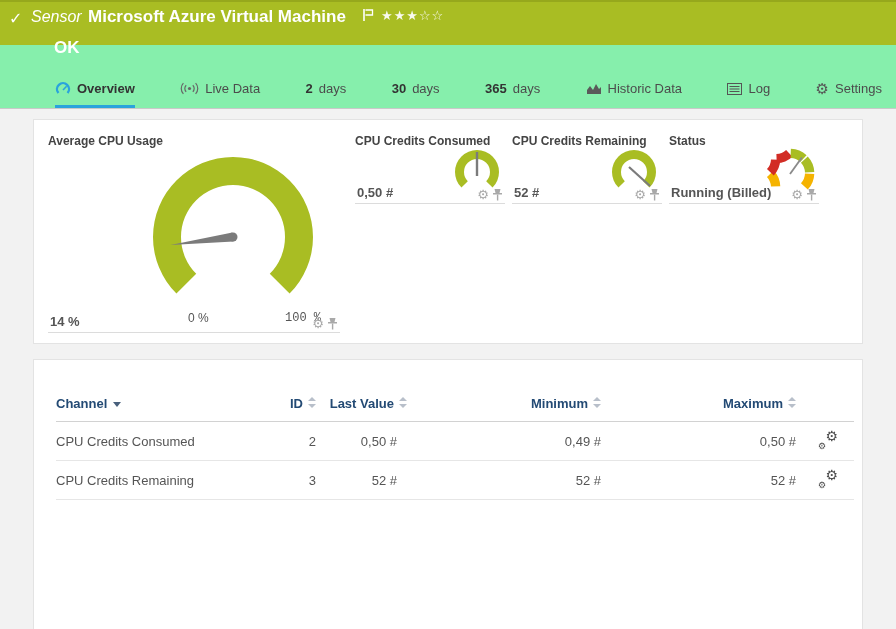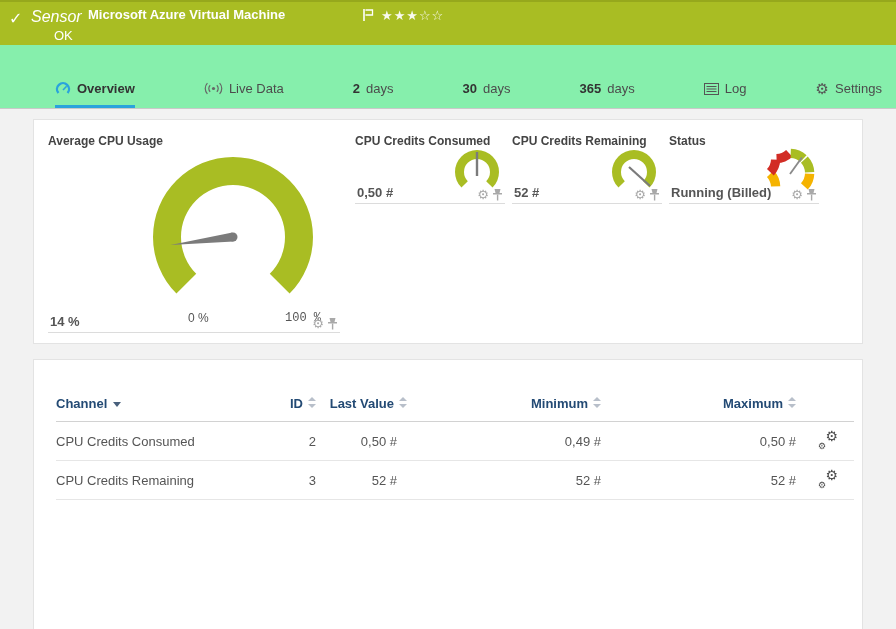--- a/index.html
+++ b/index.html
@@ -4,25 +4,25 @@
 <style>
   * { margin:0; padding:0; box-sizing:border-box; }
   html,body { width:896px; height:629px; overflow:hidden;
     font-family:"Liberation Sans","DejaVu Sans",sans-serif; background:#f2f2f2; }
 
   
   .sensor-header { height:45px; background:#a9bd23; border-top:2px solid #96a81c;
     position:relative; color:#fff; }
   .sensor-header .check { position:absolute; left:9px; top:7px; font-size:16px; font-weight:bold; }
   .sensor-header .kind { position:absolute; left:31px; top:6px; font-size:16px; font-style:italic; }
-  .sensor-header .title { position:absolute; left:88px; top:5px; font-size:13px; font-weight:bold; }
+  .sensor-header .title { position:absolute; left:88px; top:5px; font-size:17px; font-weight:bold; }
   .sensor-header .flag { position:absolute; left:362px; top:6px; }
   .sensor-header .stars { position:absolute; left:381px; top:6px; font-size:13px;
     color:rgba(255,255,255,.92); letter-spacing:1px; }
-  .sensor-header .ok { position:absolute; left:54px; top:26px; font-size:13px; font-weight:normal; }
+  .sensor-header .ok { position:absolute; left:54px; top:36px; font-size:17px; font-weight:bold; }
 
   
   .tabbar { height:64px; background:#86efac; border-bottom:1px solid #c9c9c9;
     display:flex; align-items:flex-end; justify-content:space-between;
     padding:0 14px 0 55px; }
   .tab { display:flex; align-items:center; gap:6px; padding-bottom:12px;
     font-size:13px; color:#4c4c4c; cursor:pointer; white-space:nowrap; }
   .tab.active { border-bottom:3px solid #2aa3dc; padding-bottom:9px; color:#333; font-weight:bold; }
   .tab .num { font-weight:bold; color:#333; }
   .tab .gear-glyph { font-size:15px; color:#555; line-height:12px; }
@@ -117,20 +117,26 @@
     <span class="num">2</span>
     <span>days</span>
   </div>
   <div class="tab">
     <span class="num">30</span>
     <span>days</span>
   </div>
   <div class="tab">
     <span class="num">365</span>
     <span>days</span>
+  </div>
+  <div class="tab">
+    <svg width="16" height="13" viewBox="0 0 16 13">
+      <path d="M1 12 L1 8 L4 4 L7 8 L10 2 L13 7 L15 5 L15 12 Z" fill="#5a5a5a"></path>
+    </svg>
+    <span>Historic Data</span>
   </div>
   <div class="tab">
     <svg width="15" height="12" viewBox="0 0 15 12">
       <rect x="0.5" y="0.5" width="14" height="11" fill="none" stroke="#555" stroke-width="1"></rect>
       <line x1="2.5" y1="3.5" x2="12.5" y2="3.5" stroke="#555" stroke-width="1"></line>
       <line x1="2.5" y1="6" x2="12.5" y2="6" stroke="#555" stroke-width="1"></line>
       <line x1="2.5" y1="8.5" x2="12.5" y2="8.5" stroke="#555" stroke-width="1"></line>
     </svg>
     <span>Log</span>
   </div>

